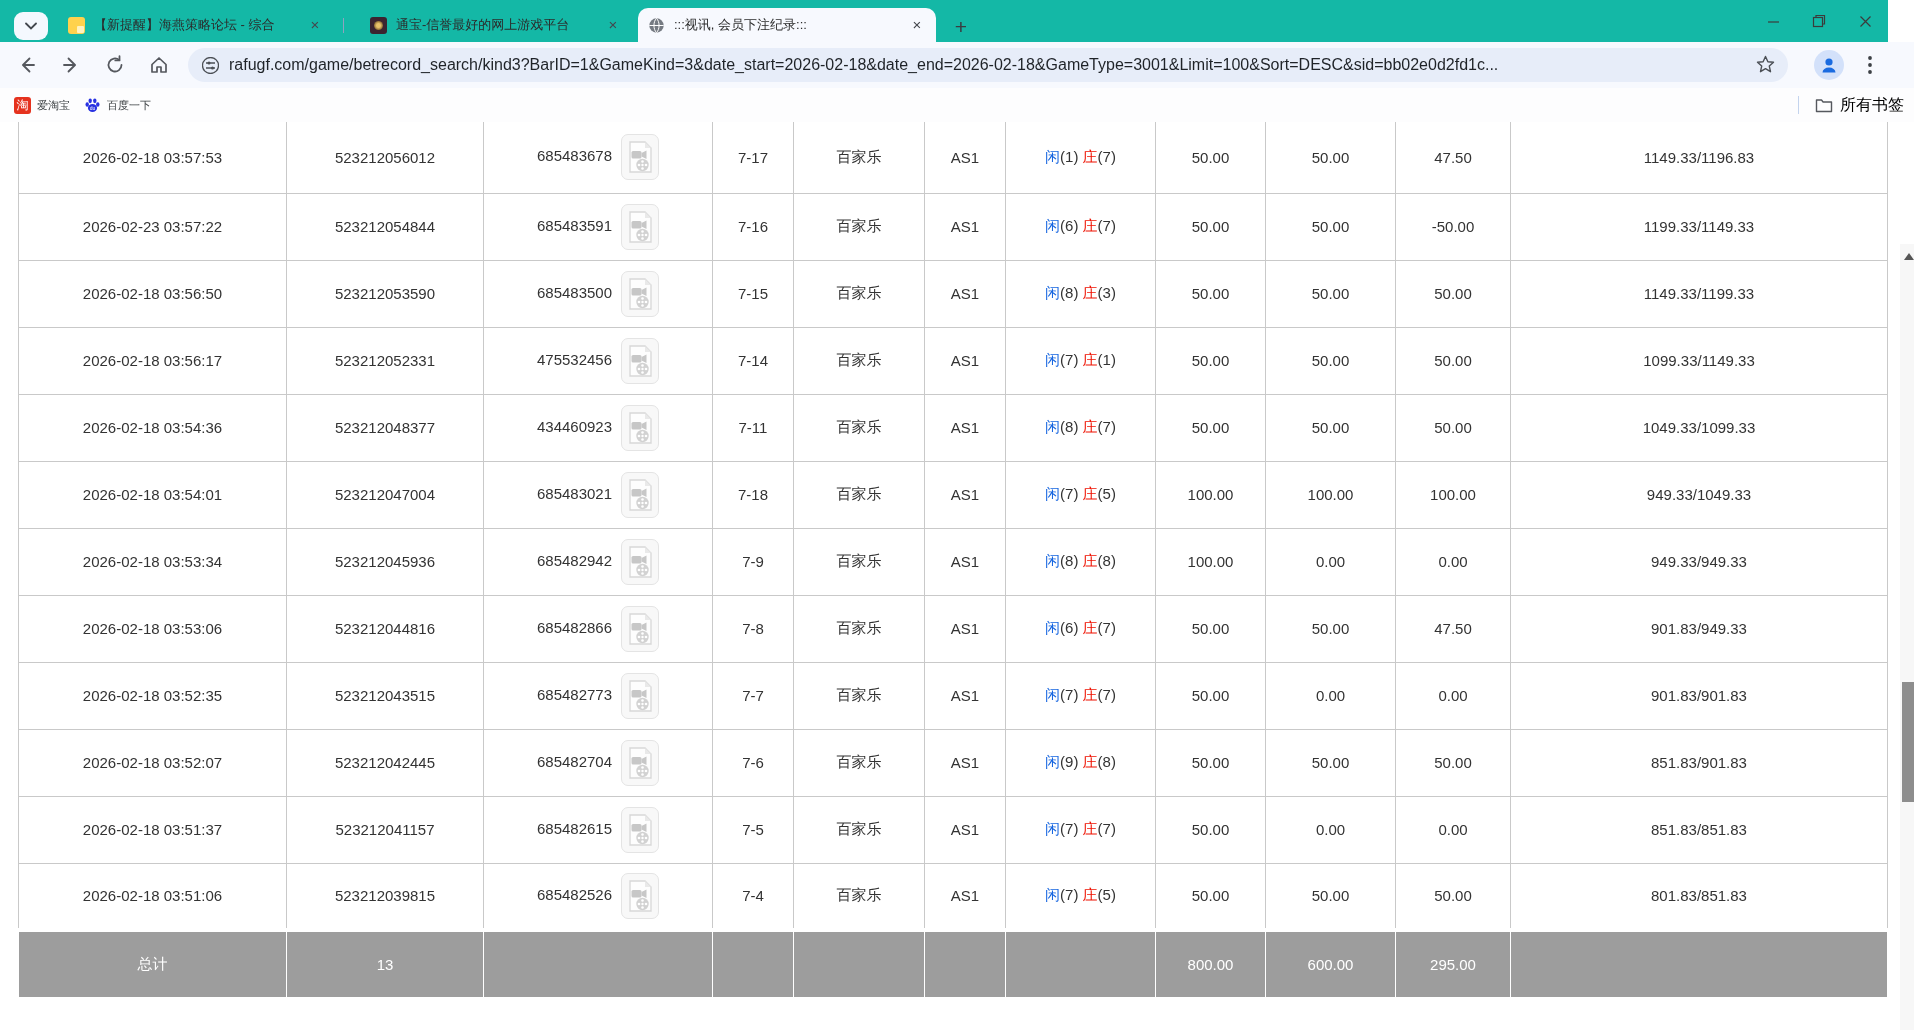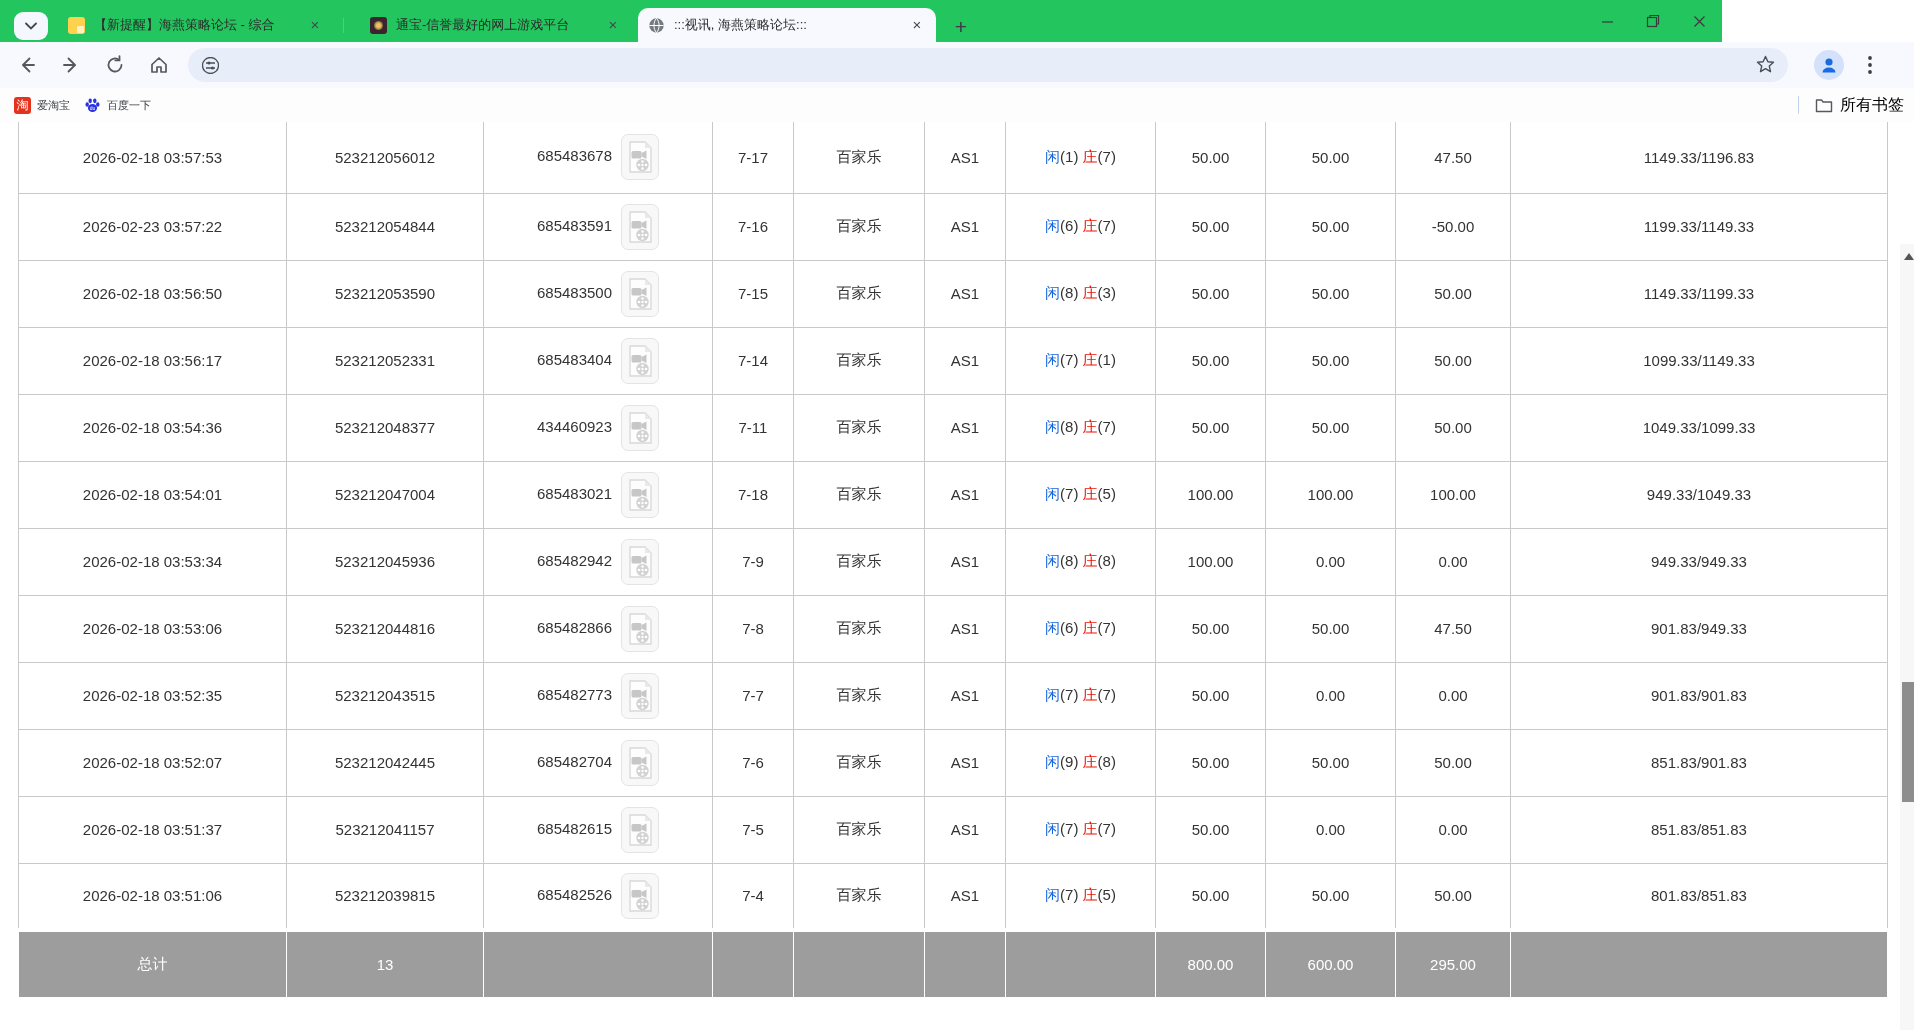--- a/index.html
+++ b/index.html
@@ -1,20 +1,20 @@
 <!DOCTYPE html>
 <html style="--blue: #1766e0; --red: #ee1100; --footer-bg: #9d9d9d;"><head>
 <meta charset="utf-8">
 <style>
   * { box-sizing: border-box; }
   html,body { margin:0; padding:0; width:1914px; height:1030px; overflow:hidden;
               font-family:"Liberation Sans", sans-serif; background:#fff; }
 
   
-  .tabstrip { position:absolute; top:0; left:0; width:1722px; height:42px; background:#22c55e; }
+  .tabstrip { position:absolute; top:0; left:0; width:1888px; height:42px; background:#14b8a6; }
   .tab-search { position:absolute; left:14px; top:12px; width:34px; height:28px; border-radius:9px;
                 background:#f4f8fe; display:flex; align-items:center; justify-content:center; cursor:pointer; }
   .tab { position:absolute; top:8px; height:34px; display:flex; align-items:center;
          padding:0 10px; border-radius:10px 10px 0 0; }
   .tab .fav { width:17px; height:17px; flex:0 0 17px; margin-right:9px; display:flex; align-items:center; justify-content:center; }
   .tab-title { font-size:13px; color:#2b2b2b; white-space:nowrap; overflow:hidden; flex:1;
                -webkit-mask-image:linear-gradient(90deg,#000 88%,transparent); mask-image:linear-gradient(90deg,#000 88%,transparent); }
   .tab-close { font-size:15px; color:#44474d; margin-left:8px; width:18px; height:18px; line-height:17px;
                text-align:center; border-radius:50%; cursor:pointer; }
   .tab1 { left:58px;  width:276px; }
@@ -102,21 +102,21 @@
     <span class="tab-title">通宝-信誉最好的网上游戏平台</span>
     <span class="tab-close">×</span>
   </div>
   <div class="tab tab3">
     <span class="fav">
       <svg width="17" height="17" viewBox="0 0 17 17">
           <circle cx="8.5" cy="8.5" r="7.2" fill="#757a82"></circle>
           <path d="M1.3 8.5 h14.4 M8.5 1.3 c-3.4 3.4 -3.4 10.9 0 14.4 M8.5 1.3 c3.4 3.4 3.4 10.9 0 14.4" stroke="#fff" stroke-width="1" fill="none"></path>
         </svg>
     </span>
-    <span class="tab-title">:::视讯, 海燕策略论坛:::</span>
+    <span class="tab-title">:::视讯, 会员下注纪录:::</span>
     <span class="tab-close">×</span>
   </div>
   <div class="new-tab">+</div>
 
   <div class="win-controls">
     <div class="win-btn">
       <svg width="13" height="13" viewBox="0 0 13 13">
           <path d="M1 7 h11" stroke="#3b3b3b" stroke-width="1.2"></path>
         </svg>
     </div>
@@ -161,20 +161,21 @@
 
   <div class="omnibox">
     <span style="margin-right:10px; display:flex;">
       <svg width="17" height="17" viewBox="0 0 17 17">
           <circle cx="8.5" cy="8.5" r="8" fill="none" stroke="#4b4f55" stroke-width="1.3"></circle>
           <path d="M4 6 h9 M4 11 h9" stroke="#4b4f55" stroke-width="1.3"></path>
           <circle cx="7" cy="6" r="1.5" fill="#4b4f55"></circle>
           <circle cx="10.5" cy="11" r="1.5" fill="#4b4f55"></circle>
         </svg>
     </span>
+    <span class="url-text">rafugf.com/game/betrecord_search/kind3?BarID=1&amp;GameKind=3&amp;date_start=2026-02-18&amp;date_end=2026-02-18&amp;GameType=3001&amp;Limit=100&amp;Sort=DESC&amp;sid=bb02e0d2fd1c...</span>
     <span class="omni-star">
       <svg width="21" height="21" viewBox="0 0 21 21">
           <path d="M10.5 2.5 l2.4 5.3 5.6.5 -4.2 3.8 1.2 5.6 -5 -3 -5 3 1.2 -5.6 -4.2 -3.8 5.6 -.5 z" fill="none" stroke="#4b4f55" stroke-width="1.4" stroke-linejoin="round"></path>
         </svg>
     </span>
   </div>
 
   <div class="avatar">
     <svg width="20" height="20" viewBox="0 0 20 20">
         <circle cx="10" cy="7" r="3.6" fill="#1a6be0"></circle>
@@ -309,21 +310,21 @@
           <td>AS1</td>
           <td><span class="blue">闲</span><span class="dark">(<span>8</span>) </span><span class="red">庄</span><span class="dark">(<span>3</span>)</span></td>
           <td class="blue">50.00</td>
           <td>50.00</td>
           <td>50.00</td>
           <td>1149.33/1199.33</td>
         </tr>
         <tr>
           <td>2026-02-18 03:56:17</td>
           <td>523212052331</td>
-          <td><span>685483404</span><span class="video-btn">
+          <td><span>475532456</span><span class="video-btn">
               <svg width="26" height="32" viewBox="0 0 26 32">
                 <path d="M3 1 h15 l6 6 v24 h-21 z" fill="#fdfdfd" stroke="#d7d7d7" stroke-width="1.3"></path>
                 <path d="M18 1 l6 6 h-6 z" fill="#e9e9e9"></path>
                 <rect x="4.5" y="10" width="10" height="7.5" rx="1.5" fill="#c7c7c7"></rect>
                 <path d="M14.5 12 l5 -2.6 v8.7 l-5 -2.6 z" fill="#c7c7c7"></path>
                 <circle cx="15.5" cy="24" r="6.2" fill="#d2d2d2"></circle>
                 <circle cx="15.5" cy="24" r="1.2" fill="#fff"></circle>
                 <circle cx="15.5" cy="20.5" r="1.3" fill="#fff"></circle>
                 <circle cx="15.5" cy="27.5" r="1.3" fill="#fff"></circle>
                 <circle cx="12" cy="24" r="1.3" fill="#fff"></circle>

